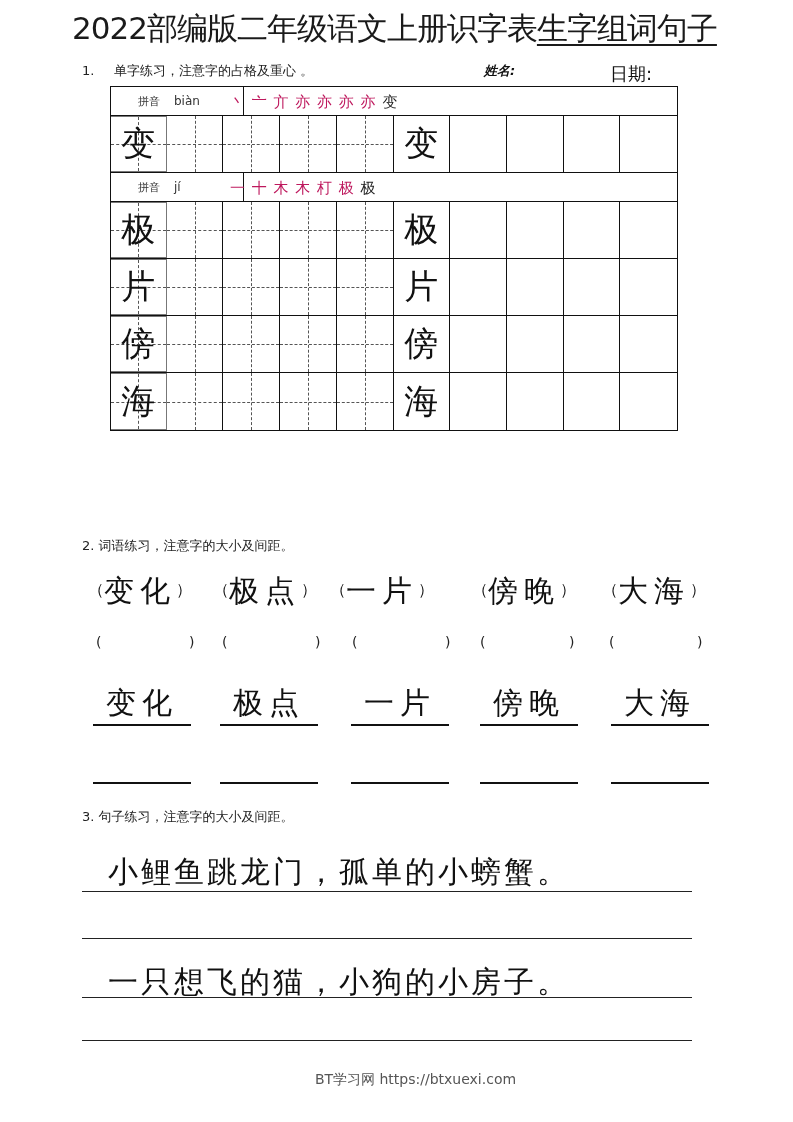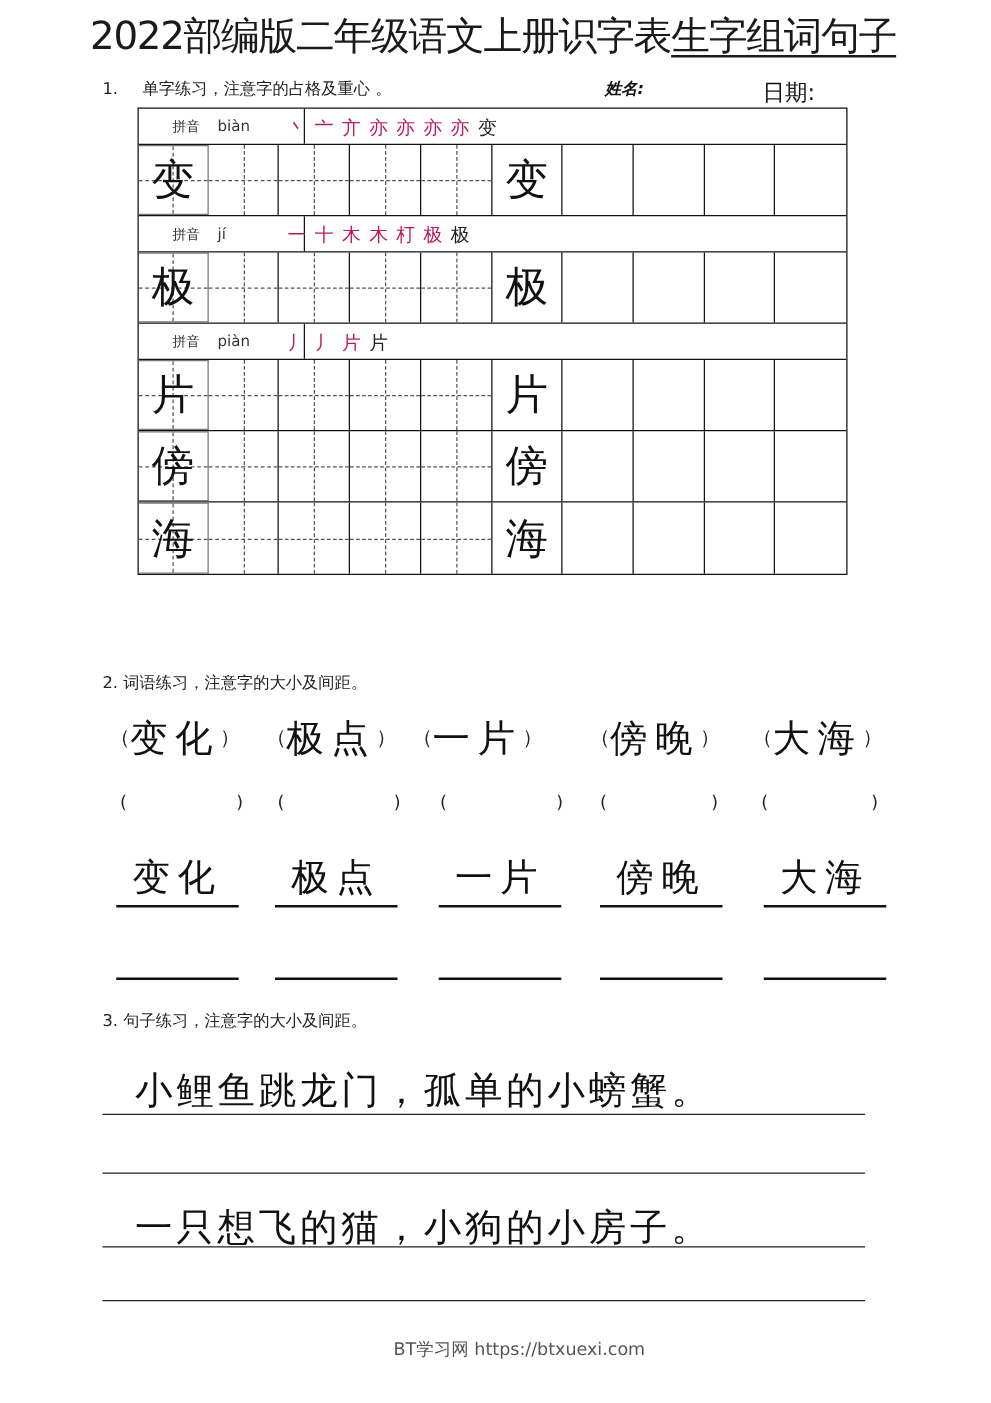--- a/index.html
+++ b/index.html
@@ -88,24 +88,20 @@
     <div class="cell dashed"></div>
     <div class="cell">
         <span class="ch">极</span>
       </div>
     <div class="cell"></div>
     <div class="cell"></div>
     <div class="cell"></div>
     <div class="cell"></div>
   </div>
 
-  <div class="hrow">
-    <div class="pyl"><span class="lab">拼音</span><span>piàn</span></div>
-    <div class="strokes"><span class="red">丿 丿 片</span><span> 片</span></div>
-  </div>
   <div class="crow">
     <div class="cell first dashed">
         <span class="ch">片</span>
       </div>
     <div class="cell dashed"></div>
     <div class="cell dashed"></div>
     <div class="cell dashed"></div>
     <div class="cell dashed"></div>
     <div class="cell">
         <span class="ch">片</span>

